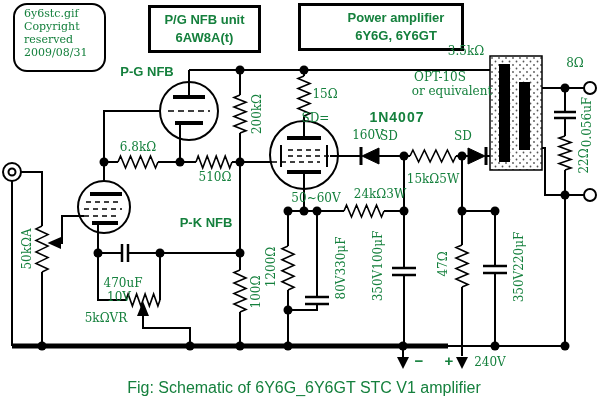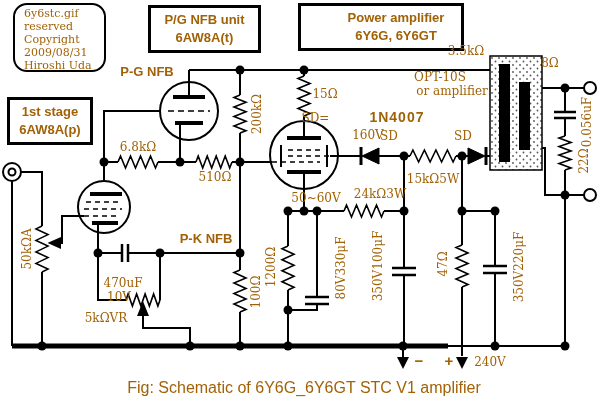--- a/index.html
+++ b/index.html
@@ -1,17 +1,17 @@
 <!DOCTYPE html>
 <html><head>
 <meta charset="utf-8">
 <style>
   html,body{margin:0;padding:0;background:#fff;}
   #stage{position:relative;width:604px;height:405px;background:#fff;overflow:hidden;
-         font-family:"DejaVu Serif",serif;color:#a16207;}
+         font-family:"DejaVu Serif",serif;color:#15803d;}
   #wires{position:absolute;left:0;top:0;}
   .lbl{position:absolute;white-space:nowrap;transform:translate(-50%,-50%);
        font-family:"DejaVu Serif",serif;font-size:12px;line-height:1;}
   .rot{transform:translate(-50%,-50%) rotate(-90deg);}
   .boldlbl{font-family:"Liberation Sans",sans-serif;font-weight:bold;font-size:13px;}
   .pn{font-family:"Liberation Sans",sans-serif;font-weight:bold;font-size:14px;letter-spacing:1px;margin-left:40px;}
   .sign{font-family:"Liberation Sans",sans-serif;font-weight:bold;font-size:15px;}
   .box{position:absolute;border:3px solid #000;background:#fff;text-align:center;
        font-family:"Liberation Sans",sans-serif;font-weight:bold;font-size:13px;line-height:1.4;
        padding:3px 6px;}
@@ -228,43 +228,38 @@
         <circle cx="403" cy="346" r="4.5"></circle>
         <circle cx="495" cy="346" r="4.5"></circle>
     <circle cx="565" cy="346" r="4.5"></circle>
     <circle cx="565" cy="88" r="4.5"></circle>
         <circle cx="565" cy="195" r="4.5"></circle>
   </g>
 </svg>
 
 <div class="infobox">
   <div>6y6stc.gif</div>
+  <div>Copyright</div>
   <div>reserved</div>
-  <div>Copyright</div>
   <div>2009/08/31</div>
-  <div>Hiroshi Uda</div>
 </div>
 
 <div class="box" style="left:148px;top:5px;width:95px;">
   <div>P/G NFB unit</div>
   <div>6AW8A(t)</div>
 </div>
 
 <div class="box" style="left:298px;top:3px;width:118px;padding-left:36px;">
   <div>Power amplifier</div>
   <div>6Y6G, 6Y6GT</div>
 </div>
 
-<div class="box" style="left:7px;top:97px;width:68px;">
-  <div>1st stage</div>
-  <div>6AW8A(p)</div>
-</div>
 
 <div class="lbl boldlbl" style="left:147px;top:71px;">P-G NFB</div>
-<div class="lbl boldlbl" style="left:206px;top:238px;">P-K NFB</div>
+<div class="lbl boldlbl" style="left:206px;top:222px;">P-K NFB</div>
 
 <div class="lbl" style="left:138px;top:147px;">6.8kΩ</div>
 <div class="lbl" style="left:215px;top:177px;">510Ω</div>
 <div class="lbl rot" style="left:257px;top:114px;">200kΩ</div>
 <div class="lbl" style="left:325px;top:94px;text-align:right;">15Ω</div>
 <div class="lbl" style="left:380px;top:194px;text-align:center;">24kΩ3W</div>
 <div class="lbl" style="left:433px;top:172px;margin-top:7px;">15kΩ5W</div>
 <div class="lbl rot" style="left:271px;top:267px;">1200Ω</div>
 <div class="lbl rot" style="left:256px;top:292px;">100Ω</div>
 <div class="lbl rot" style="left:443px;top:264px;">47Ω</div>
@@ -281,22 +276,22 @@
 
 <div class="lbl" style="left:368px;top:135px;text-align:center;">160V</div>
 <div class="lbl" style="left:316px;top:198px;">50~60V</div>
 <div class="lbl" style="left:490px;top:362px;">240V</div>
 
 <div class="lbl" style="left:389px;top:136px;">SD</div>
 <div class="lbl" style="left:463px;top:136px;">SD</div>
 <div class="lbl" style="left:363px;top:117px;"><span>SD=</span><span class="pn">1N4007</span></div>
 
 <div class="lbl" style="left:440px;top:77px;">OPT-10S</div>
-<div class="lbl" style="left:452px;top:91px;">or amplifier</div>
+<div class="lbl" style="left:452px;top:91px;">or equivalent</div>
 <div class="lbl" style="left:466px;top:51px;">3.5kΩ</div>
-<div class="lbl" style="left:550px;top:63px;">8Ω</div>
+<div class="lbl" style="left:575px;top:63px;">8Ω</div>
 
 <div class="lbl sign" style="left:419px;top:360px;">−</div>
 <div class="lbl sign" style="left:449px;top:360px;">+</div>
 
 <div class="caption">Fig:  Schematic of 6Y6G_6Y6GT STC V1 amplifier</div>
 
 </div>
 
 </body></html>

